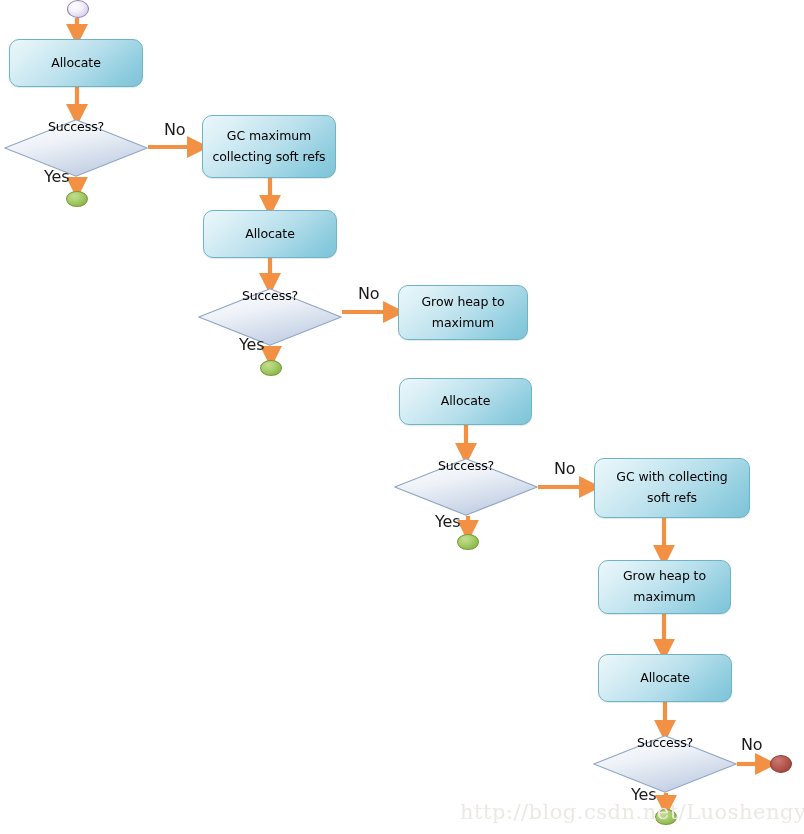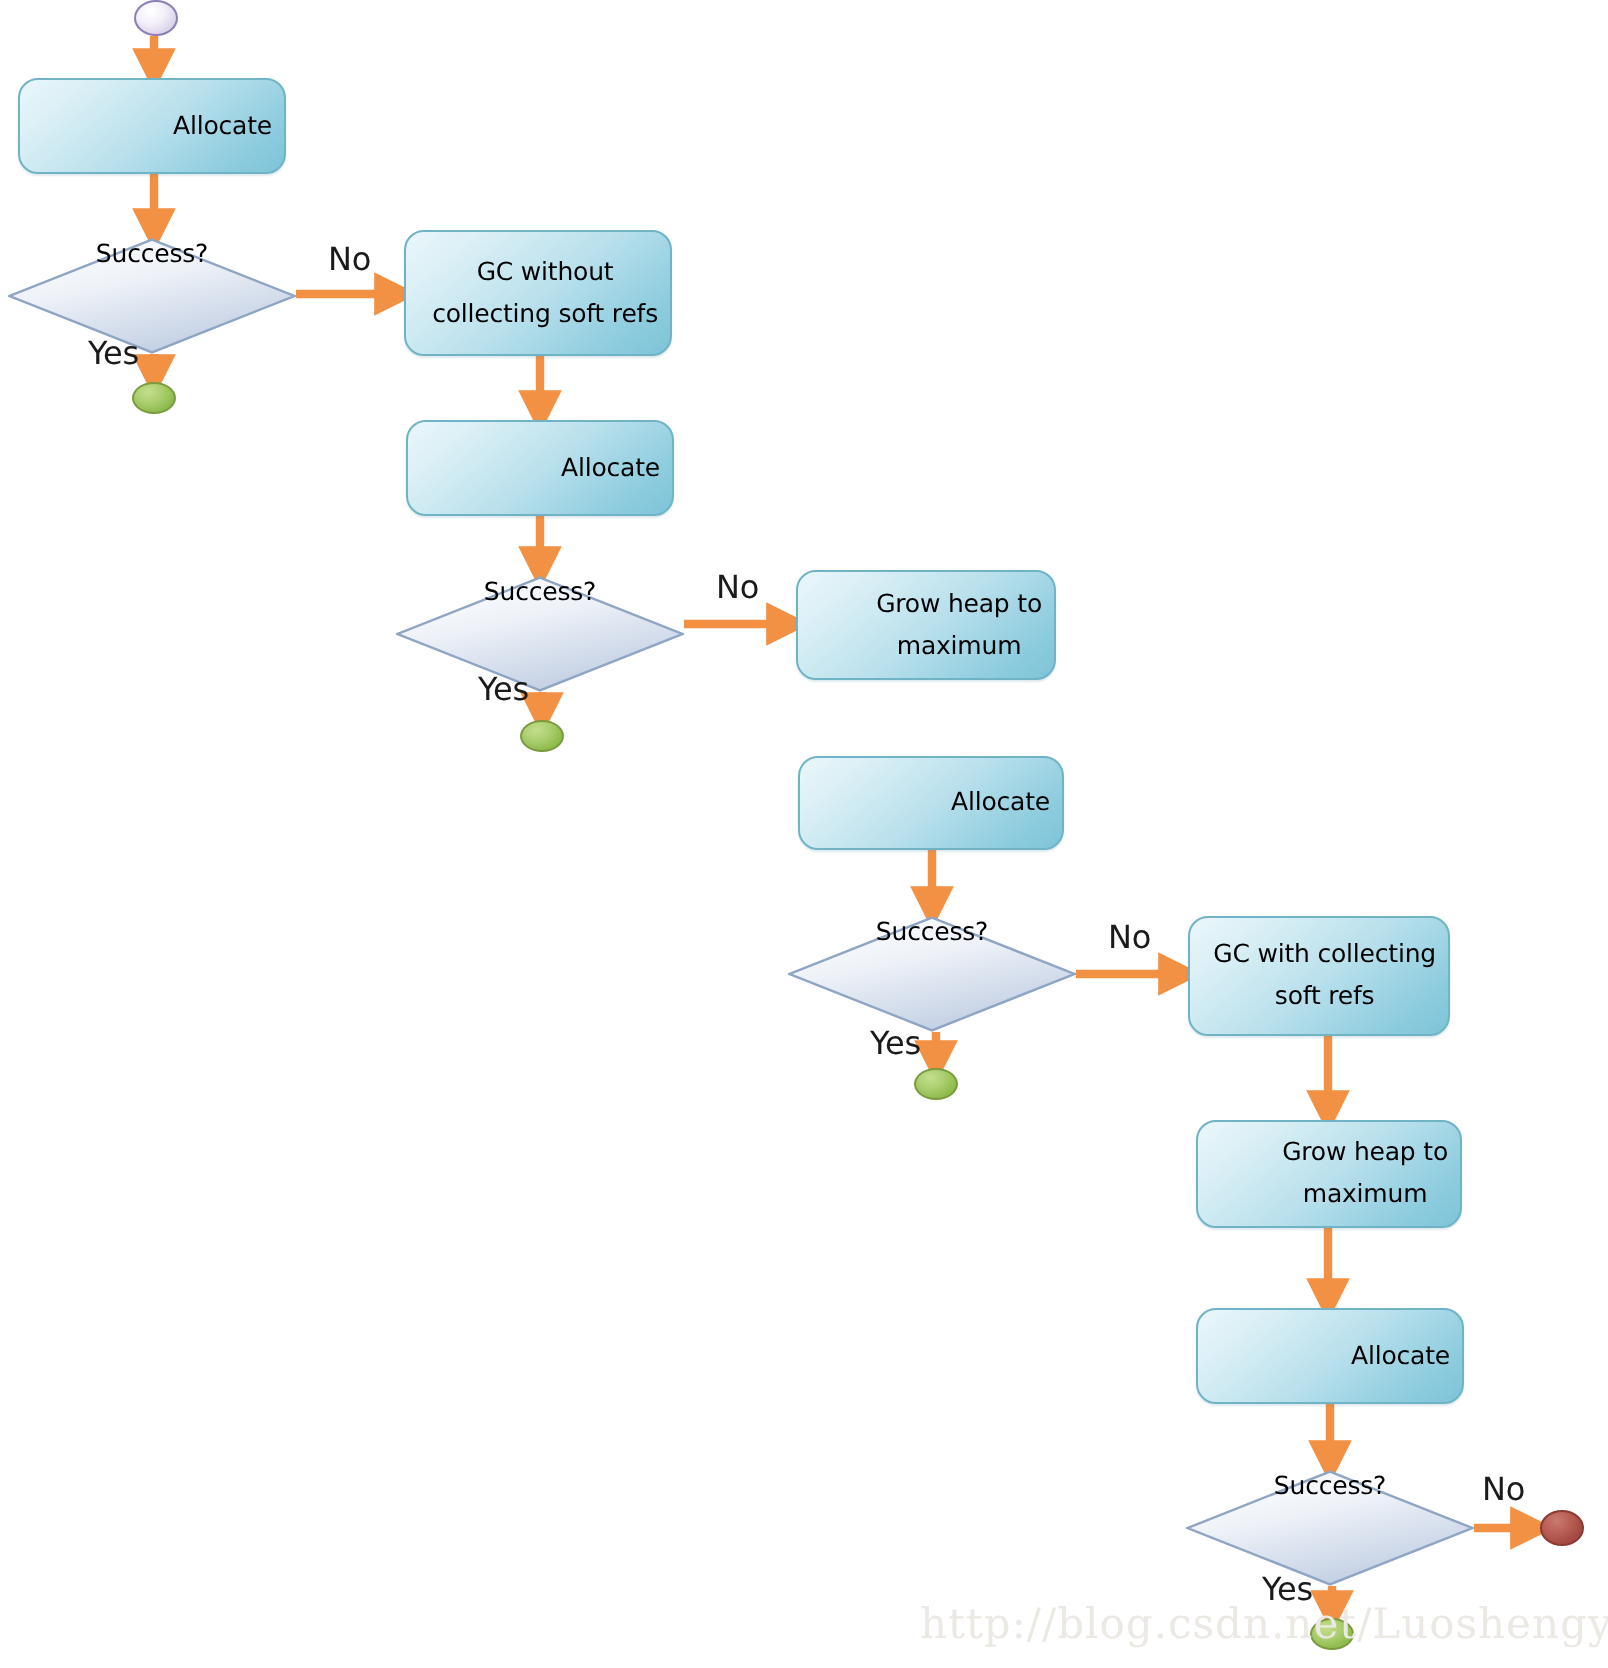--- a/index.html
+++ b/index.html
@@ -34,21 +34,21 @@
     border: 1px solid #6fb3c4;
     border-radius: 10px;
     background: linear-gradient(140deg,
                 #eaf7fb 0%,
                 #dcf0f6 18%,
                 #b9e0ec 52%,
                 #8fcddf 82%,
                 #7ec3d8 100%);
     display: flex;
     align-items: center;
-    justify-content: flex-end;
+    justify-content: center;
     text-align: center;
     color: #000000;
     font-size: 12.5px;
     line-height: 1.65;
     letter-spacing: -0.1px;
     box-shadow: 0 1px 1px rgba(80,140,160,0.18);
   }
   .node-box .node-label {
     padding: 0 6px;
     white-space: pre-line;
@@ -179,21 +179,21 @@
         </linearGradient>
       </defs>
       <polygon points="72,0.8 143.2,29 72,57.2 0.8,29" fill="url(#dg1)" stroke="#8FA5C4" stroke-width="1.2"></polygon>
     </svg>
     <span class="node-label">Success?</span>
   </div>
 
   <div class="node-terminal term-green" style="left:66px; top:191px; width:22px; height:16px;"></div>
 
   <div class="node-box" style="left:202px; top:115px; width:134px; height:63px;">
-    <span class="node-label">GC without
+    <span class="node-label">GC maximum
 collecting soft refs</span>
   </div>
 
   <div class="node-box" style="left:203px; top:210px; width:134px; height:48px;">
     <span class="node-label">Allocate</span>
   </div>
 
   <div class="node-diamond" style="left:198px; top:288px; width:144px; height:58px;">
     <svg class="diamond-shape" viewBox="0 0 144 58" preserveAspectRatio="none" xmlns="http://www.w3.org/2000/svg">
       <defs>
@@ -228,21 +228,21 @@
           <stop offset="100%" stop-color="#c2cfe3"></stop>
         </linearGradient>
       </defs>
       <polygon points="72,0.8 143.2,29 72,57.2 0.8,29" fill="url(#dg3)" stroke="#8FA5C4" stroke-width="1.2"></polygon>
     </svg>
     <span class="node-label">Success?</span>
   </div>
 
   <div class="node-terminal term-green" style="left:457px; top:534px; width:22px; height:16px;"></div>
 
-  <div class="node-box" style="left:594px; top:458px; width:131px; height:60px;">
+  <div class="node-box" style="left:594px; top:458px; width:156px; height:60px;">
     <span class="node-label">GC with collecting
 soft refs</span>
   </div>
 
   <div class="node-box" style="left:598px; top:560px; width:133px; height:54px;">
     <span class="node-label">Grow heap to
 maximum</span>
   </div>
 
   <div class="node-box" style="left:598px; top:654px; width:134px; height:48px;">

